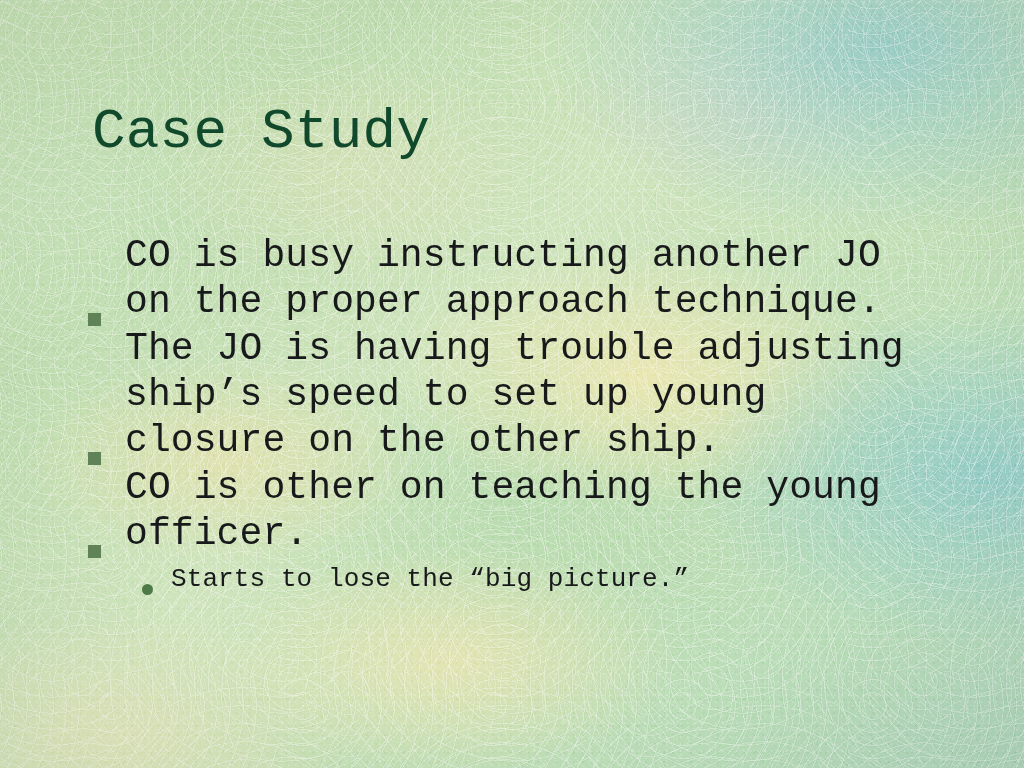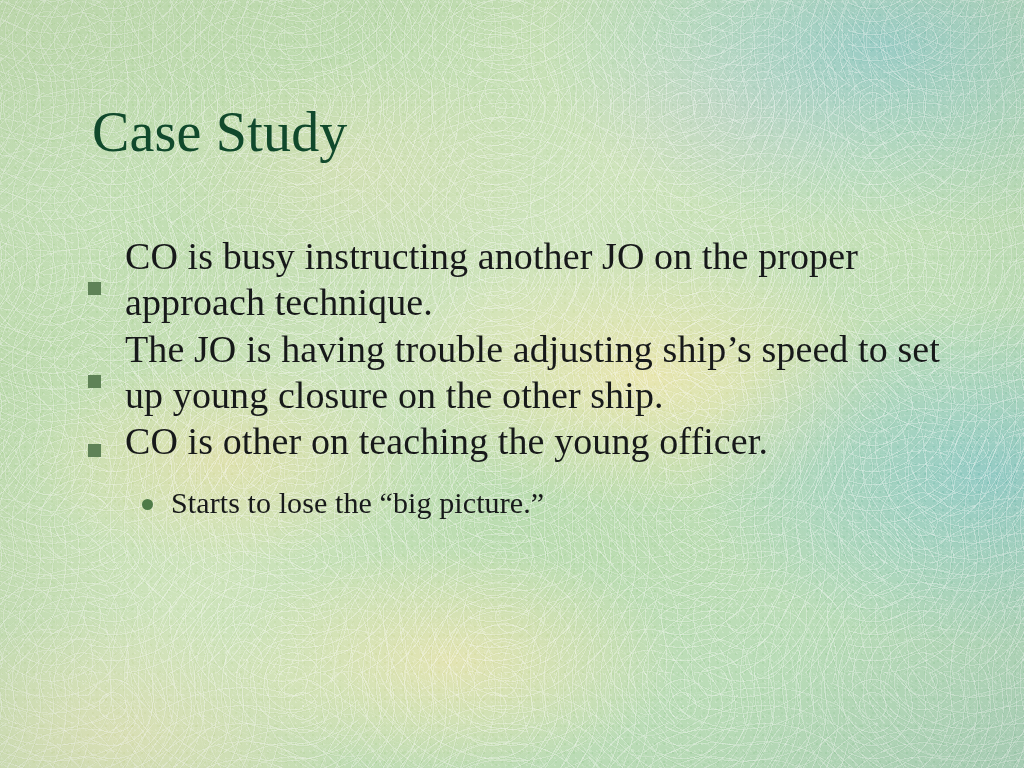--- a/index.html
+++ b/index.html
@@ -10,21 +10,21 @@
     height: 768px;
     overflow: hidden;
   }
 
   #slide {
     position: relative;
     width: 1024px;
     height: 768px;
     overflow: hidden;
     background-color: #bcd9ab;
-    font-family: Liberation Serif, serif;
+    font-family: Liberation Mono, monospace;
   }
 
   
   .bg-base {
     position: absolute;
     inset: 0;
     background:
       radial-gradient(ellipse 46% 34% at 86% 6%,   rgba(150,205,205,0.85) 0%, rgba(150,205,205,0) 72%),
       radial-gradient(ellipse 40% 30% at 97% 62%,  rgba(140,200,202,0.80) 0%, rgba(140,200,202,0) 74%),
       radial-gradient(ellipse 34% 24% at 63% 49%,  rgba(242,232,176,0.80) 0%, rgba(242,232,176,0) 72%),
@@ -107,21 +107,21 @@
 
   .body-list {
     position: absolute;
     left: 88px;
     top: 233px;
     width: 860px;
   }
 
   .bullet-row {
     display: flex;
-    align-items: center;
+    align-items: flex-end;
     margin-bottom: 0;
   }
 
   .bullet-row.level1 { padding-left: 0px; }
   .bullet-row.level2 { padding-left: 54px; margin-top: 6px; }
 
   .marker {
     flex: 0 0 auto;
     display: block;
   }
@@ -145,23 +145,22 @@
 
   .bullet-text {
     flex: 1 1 auto;
     color: #17191a;
     font-size: 38px;
     line-height: 1.22;
     letter-spacing: 0.1px;
   }
 
   .bullet-row.level2 .bullet-text {
-    font-size: 30px;
+    font-size: 26px;
     line-height: 1.20;
-    margin-top: 14px;
   }
 </style>
 </head>
 <body>
 
 <div id="slide">
 
   <div class="bg-base"></div>
   <div class="bg-crinkle"></div>
   <div class="bg-crinkle2"></div>

